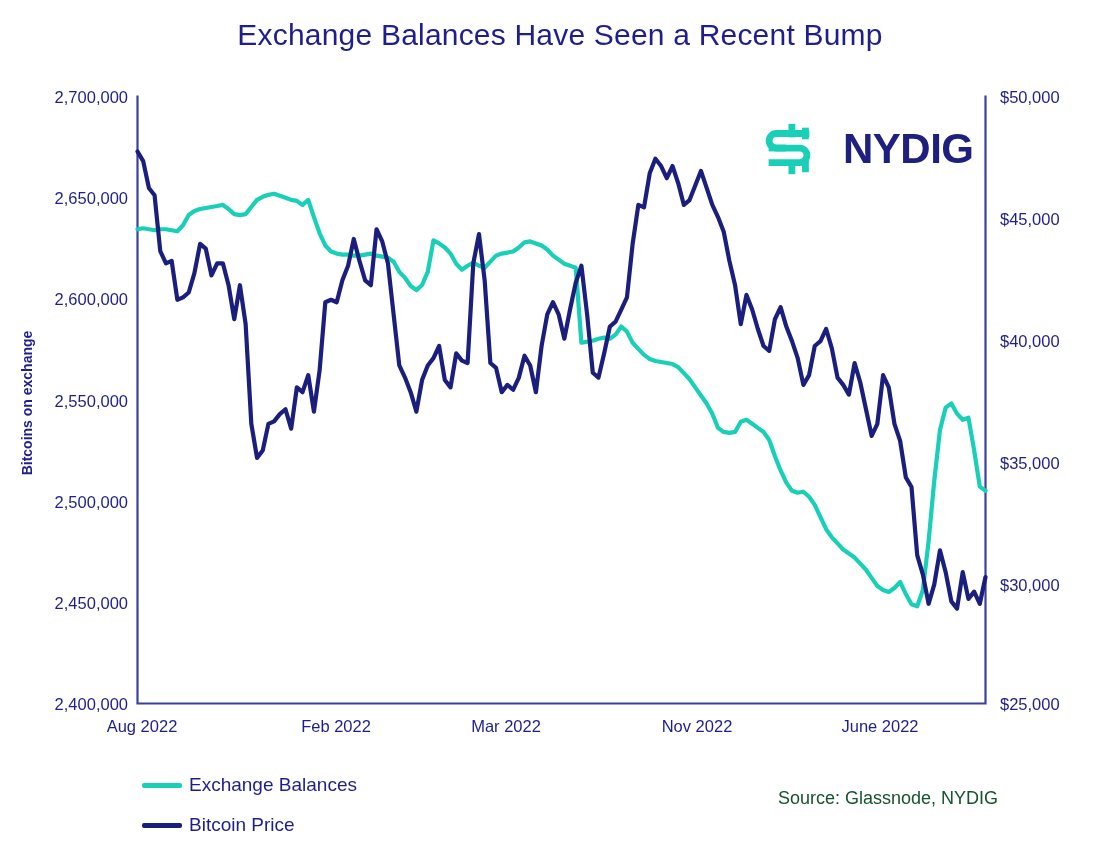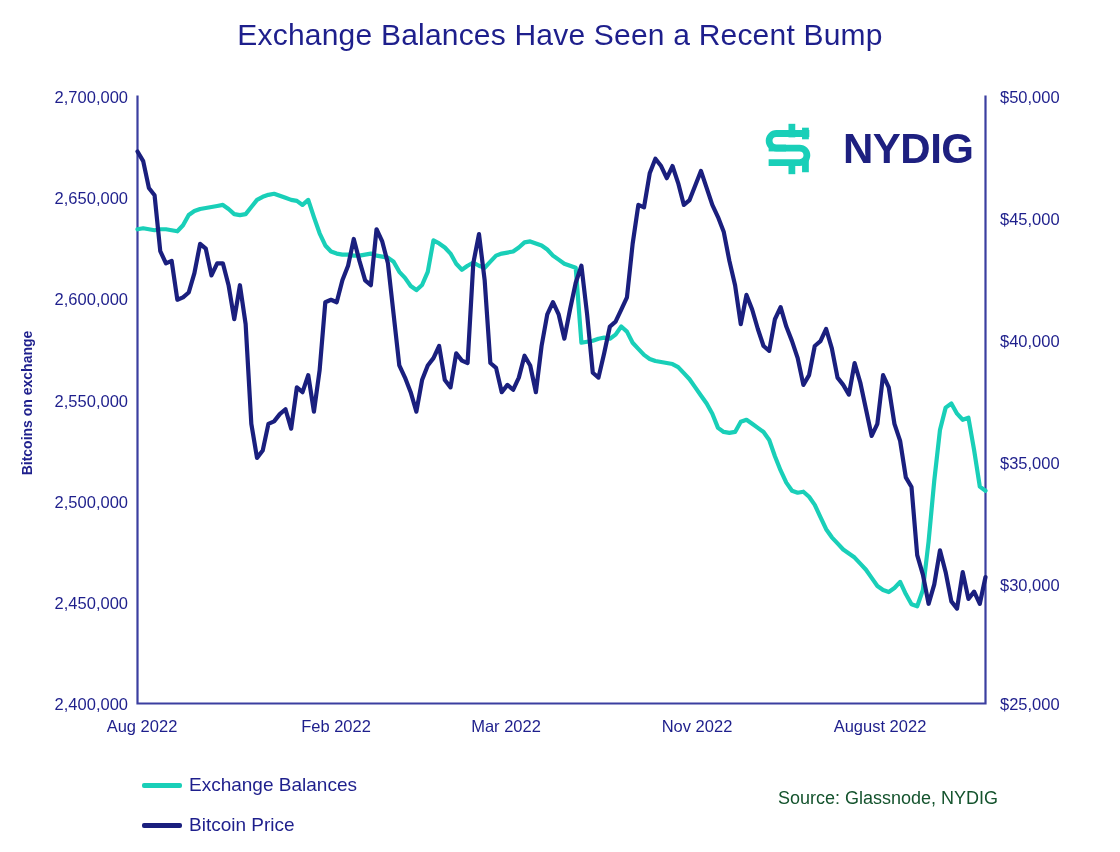--- a/index.html
+++ b/index.html
@@ -156,21 +156,21 @@
   <div class="tick-label tick-right" style="top:210px">$45,000</div>
   <div class="tick-label tick-right" style="top:332px">$40,000</div>
   <div class="tick-label tick-right" style="top:454px">$35,000</div>
   <div class="tick-label tick-right" style="top:576px">$30,000</div>
   <div class="tick-label tick-right" style="top:695px">$25,000</div>
 
   <div class="tick-label tick-x" style="left:62px">Aug 2022</div>
   <div class="tick-label tick-x" style="left:256px">Feb 2022</div>
   <div class="tick-label tick-x" style="left:426px">Mar 2022</div>
   <div class="tick-label tick-x" style="left:617px">Nov 2022</div>
-  <div class="tick-label tick-x" style="left:800px">August 2022</div>
+  <div class="tick-label tick-x" style="left:800px">June 2022</div>
 
   <svg id="plot-svg" width="1120" height="852">
     <path id="axis-frame" fill="none" stroke="#3b3fa0" stroke-width="2.2" d="M 137.5 95.5 L 137.5 703.5 L 985.5 703.5 L 985.5 95.5"></path>
     <path id="line-balances" fill="none" stroke-width="4.2" stroke-linejoin="round" stroke-linecap="round" d="M 137.50 229.26 L 143.19 228.25 L 148.88 229.26 L 154.57 230.27 L 160.27 229.26 L 165.96 229.26 L 171.65 230.27 L 177.34 231.29 L 183.03 225.21 L 188.72 215.07 L 194.41 211.02 L 200.10 208.99 L 205.80 207.98 L 211.49 206.97 L 217.18 205.95 L 222.87 204.94 L 228.56 208.99 L 234.25 214.06 L 239.94 215.07 L 245.63 214.06 L 251.33 206.97 L 257.02 199.87 L 262.71 196.83 L 268.40 194.81 L 274.09 193.79 L 279.78 195.82 L 285.47 197.85 L 291.16 199.87 L 296.86 200.89 L 302.55 204.94 L 308.24 199.87 L 313.93 217.10 L 319.62 233.31 L 325.31 245.47 L 331.00 251.55 L 336.69 253.58 L 342.39 254.59 L 348.08 254.59 L 353.77 255.61 L 359.46 255.61 L 365.15 254.59 L 370.84 253.58 L 376.53 255.61 L 382.22 256.62 L 387.92 257.63 L 393.61 261.69 L 399.30 271.82 L 404.99 277.90 L 410.68 286.01 L 416.37 290.06 L 422.06 284.99 L 427.76 271.82 L 433.45 240.41 L 439.14 243.45 L 444.83 247.50 L 450.52 253.58 L 456.21 263.71 L 461.90 269.79 L 467.59 265.74 L 473.29 262.70 L 478.98 265.74 L 484.67 267.77 L 490.36 261.69 L 496.05 255.61 L 501.74 253.58 L 507.43 252.57 L 513.12 251.55 L 518.82 247.50 L 524.51 242.43 L 530.20 241.42 L 535.89 243.45 L 541.58 245.47 L 547.27 249.53 L 552.96 255.61 L 558.65 259.66 L 564.35 263.71 L 570.04 265.74 L 575.73 267.77 L 581.42 342.75 L 587.11 341.74 L 592.80 340.73 L 598.49 338.70 L 604.18 337.69 L 609.88 338.70 L 615.57 334.65 L 621.26 326.54 L 626.95 331.61 L 632.64 342.75 L 638.33 348.83 L 644.02 354.91 L 649.71 358.97 L 655.41 360.99 L 661.10 362.01 L 666.79 363.02 L 672.48 364.03 L 678.17 367.07 L 683.86 373.15 L 689.55 379.23 L 695.24 387.34 L 700.94 395.45 L 706.63 403.55 L 712.32 413.69 L 718.01 427.87 L 723.70 431.93 L 729.39 432.94 L 735.08 431.93 L 740.78 421.79 L 746.47 419.77 L 752.16 423.82 L 757.85 427.87 L 763.54 431.93 L 769.23 440.03 L 774.92 456.25 L 780.61 470.43 L 786.31 482.59 L 792.00 490.70 L 797.69 492.73 L 803.38 491.71 L 809.07 496.78 L 814.76 504.89 L 820.45 517.05 L 826.14 529.21 L 831.84 537.31 L 837.53 543.39 L 843.22 549.47 L 848.91 553.53 L 854.60 557.58 L 860.29 563.66 L 865.98 569.74 L 871.67 577.85 L 877.37 585.95 L 883.06 590.01 L 888.75 592.03 L 894.44 587.98 L 900.13 581.90 L 905.82 594.06 L 911.51 604.19 L 917.20 606.22 L 922.90 590.01 L 928.59 541.37 L 934.28 480.57 L 939.97 429.90 L 945.66 407.61 L 951.35 403.55 L 957.04 413.69 L 962.73 419.77 L 968.43 417.74 L 974.12 450.17 L 979.81 486.65 L 985.50 490.70" stroke="#19cfb8"></path>
     <path id="line-price" fill="none" stroke-width="4.2" stroke-linejoin="round" stroke-linecap="round" d="M 137.50 151.44 L 143.19 161.16 L 148.88 187.92 L 154.57 195.21 L 160.27 251.15 L 165.96 263.31 L 171.65 260.88 L 177.34 299.79 L 183.03 297.36 L 188.72 292.49 L 194.41 273.04 L 200.10 243.85 L 205.80 248.72 L 211.49 275.47 L 217.18 263.31 L 222.87 263.31 L 228.56 285.20 L 234.25 319.24 L 239.94 285.20 L 245.63 324.11 L 251.33 423.82 L 257.02 457.87 L 262.71 450.57 L 268.40 423.82 L 274.09 421.39 L 279.78 414.09 L 285.47 409.23 L 291.16 428.68 L 296.86 387.34 L 302.55 392.20 L 308.24 375.18 L 313.93 411.66 L 319.62 370.32 L 325.31 302.22 L 331.00 299.79 L 336.69 302.22 L 342.39 280.33 L 348.08 265.74 L 353.77 238.99 L 359.46 260.88 L 365.15 280.33 L 370.84 285.20 L 376.53 229.26 L 382.22 241.42 L 387.92 263.31 L 393.61 314.38 L 399.30 365.45 L 404.99 377.61 L 410.68 392.20 L 416.37 411.66 L 422.06 380.04 L 427.76 365.45 L 433.45 358.16 L 439.14 346.00 L 444.83 380.04 L 450.52 387.34 L 456.21 353.29 L 461.90 360.59 L 467.59 363.02 L 473.29 263.31 L 478.98 234.12 L 484.67 280.33 L 490.36 363.02 L 496.05 367.88 L 501.74 392.20 L 507.43 384.91 L 513.12 389.77 L 518.82 377.61 L 524.51 355.72 L 530.20 365.45 L 535.89 392.20 L 541.58 346.00 L 547.27 314.38 L 552.96 302.22 L 558.65 314.38 L 564.35 338.70 L 570.04 309.52 L 575.73 282.76 L 581.42 265.74 L 587.11 314.38 L 592.80 372.75 L 598.49 377.61 L 604.18 353.29 L 609.88 326.54 L 615.57 321.68 L 621.26 309.52 L 626.95 297.36 L 632.64 243.85 L 638.33 204.94 L 644.02 207.37 L 649.71 173.32 L 655.41 158.73 L 661.10 166.03 L 666.79 178.19 L 672.48 166.03 L 678.17 183.05 L 683.86 204.94 L 689.55 200.08 L 695.24 185.48 L 700.94 170.89 L 706.63 187.92 L 712.32 204.94 L 718.01 217.10 L 723.70 231.69 L 729.39 260.88 L 735.08 285.20 L 740.78 324.11 L 746.47 294.92 L 752.16 309.52 L 757.85 328.97 L 763.54 346.00 L 769.23 350.86 L 774.92 319.24 L 780.61 307.08 L 786.31 326.54 L 792.00 341.13 L 797.69 358.16 L 803.38 384.91 L 809.07 375.18 L 814.76 346.00 L 820.45 341.13 L 826.14 328.97 L 831.84 348.43 L 837.53 377.61 L 843.22 384.91 L 848.91 394.64 L 854.60 363.02 L 860.29 382.48 L 865.98 409.23 L 871.67 435.98 L 877.37 423.82 L 883.06 375.18 L 888.75 387.34 L 894.44 423.82 L 900.13 440.84 L 905.82 477.32 L 911.51 487.05 L 917.20 555.15 L 922.90 574.60 L 928.59 603.79 L 934.28 584.33 L 939.97 550.28 L 945.66 572.17 L 951.35 601.36 L 957.04 608.65 L 962.73 572.17 L 968.43 598.92 L 974.12 591.63 L 979.81 603.79 L 985.50 577.04" stroke="#1a1f7e"></path>
   </svg>
 
   <div class="legend">
     <div class="legend-row">
       <div class="legend-swatch" style="background:#19cfb8"></div>

